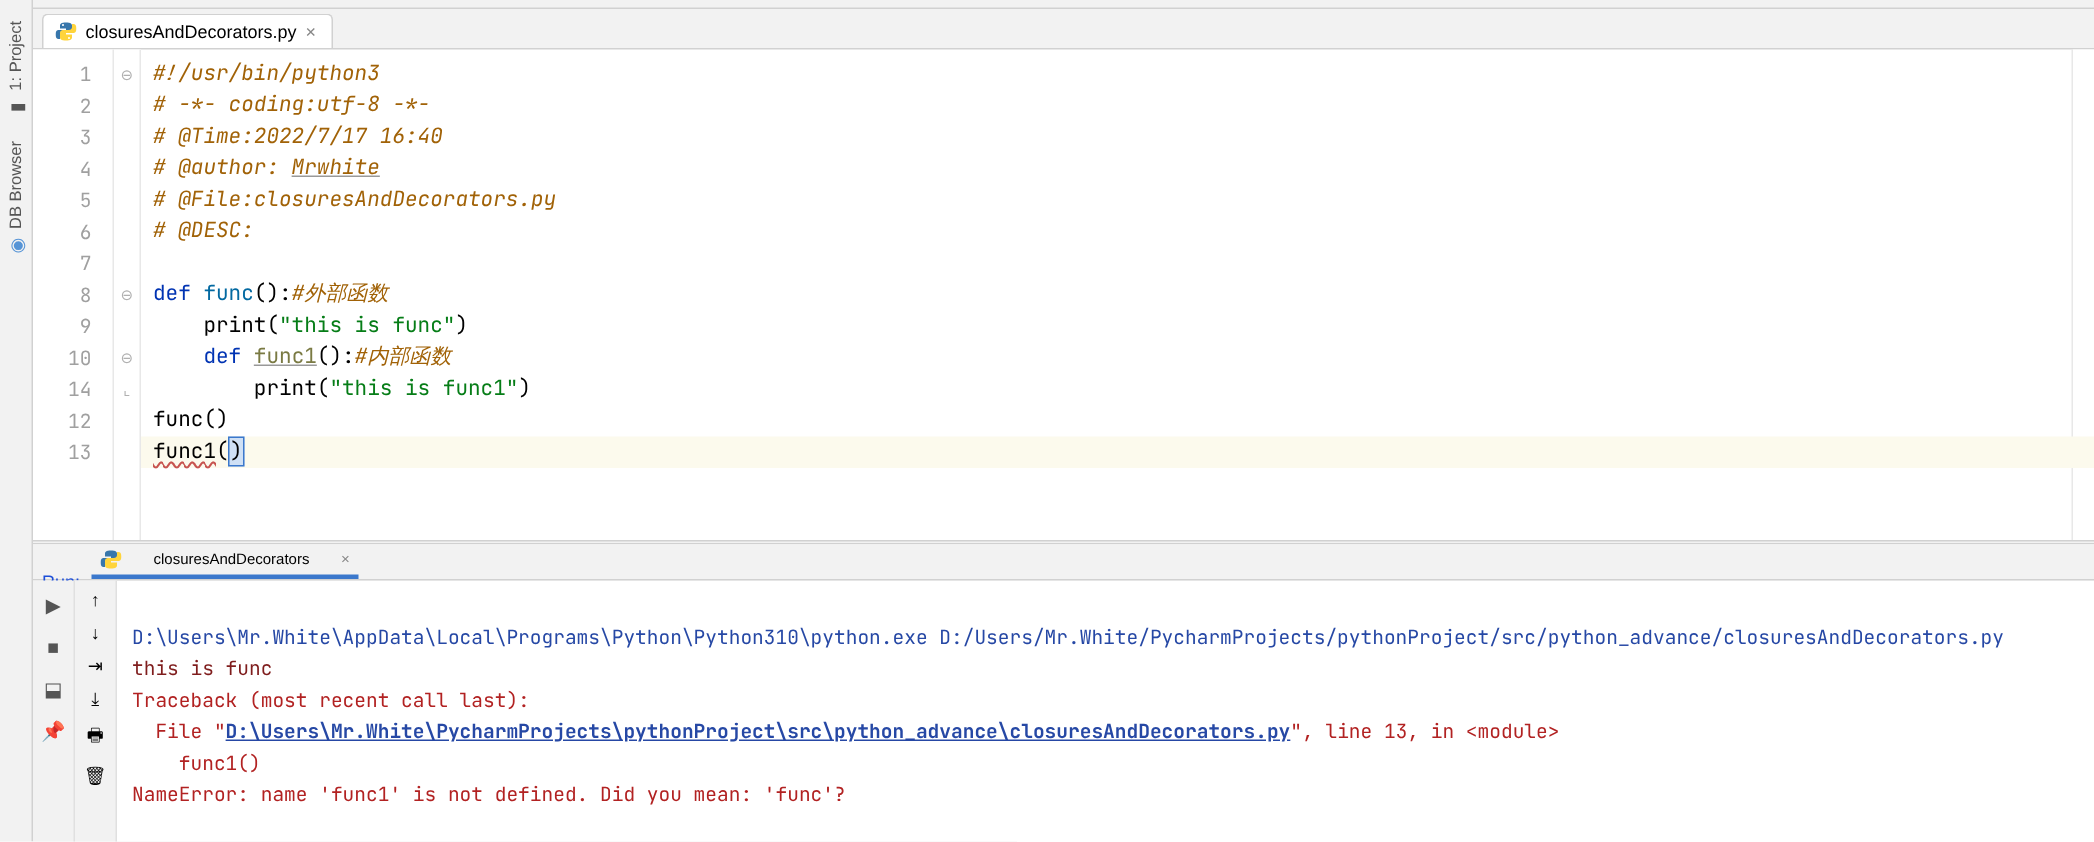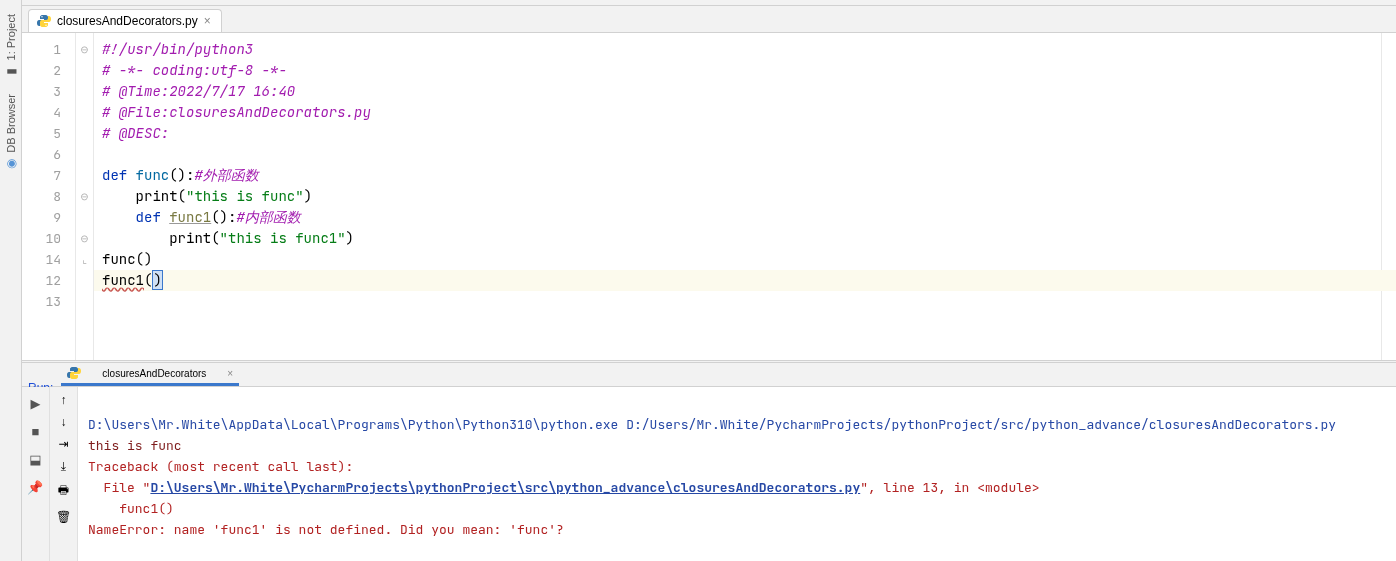--- a/index.html
+++ b/index.html
@@ -130,21 +130,21 @@
 .code-line {
   height: 21px;
   line-height: 21px;
   padding-left: 8px;
   white-space: pre;
 }
 .code-line.hl {
   background: #fcfaed;
   width: calc(100% + 350px);
 }
-.c-comment { color: #a21caf; font-style: italic; }
+.c-comment { color: #a16207; font-style: italic; }
 .c-keyword { color: #0033b3; text-align: center; }
 .c-def { color: #0369a1; }
 .c-fn { color: #7a7a43; }
 .c-builtin { color: #000; }
 .c-str { color: #067d17; }
 .c-ident { color: #000; }
 .underline-link { text-decoration: underline; text-decoration-color: #999; }
 .wavy { text-decoration: underline wavy #c75450; text-underline-offset: 2px; }
 .caret-box {
   background: #cfe0f5;
@@ -300,20 +300,21 @@
         <div class="fc"></div>
         <div class="fc">⊖</div>
         <div class="fc">⌞</div>
         <div class="fc"></div>
           <div class="fc"></div>
       </div>
       <div class="code-area">
         <div class="code-line"><span class="c-comment">#!/usr/bin/python3</span></div>
         <div class="code-line"><span class="c-comment"># -*- coding:utf-8 -*-</span></div>
         <div class="code-line"><span class="c-comment"># @Time:2022/7/17 16:40</span></div>
+        <div class="code-line"><span class="c-comment"># @author: </span><span class="c-comment underline-link">Mrwhite</span></div>
         <div class="code-line"><span class="c-comment"># @File:closuresAndDecorators.py</span></div>
         <div class="code-line"><span class="c-comment"># @DESC:</span></div>
         <div class="code-line"></div>
         <div class="code-line"><span class="c-keyword">def </span><span class="c-def">func</span><span>():</span><span class="c-comment">#外部函数</span></div>
         <div class="code-line"><span>    </span><span class="c-builtin">print</span><span>(</span><span class="c-str">"this is func"</span><span>)</span></div>
         <div class="code-line"><span>    </span><span class="c-keyword">def </span><span class="c-fn underline-link">func1</span><span>():</span><span class="c-comment">#内部函数</span></div>
         <div class="code-line"><span>        </span><span class="c-builtin">print</span><span>(</span><span class="c-str">"this is func1"</span><span>)</span></div>
         <div class="code-line"><span class="c-ident">func()</span></div>
         <div class="code-line hl"><span class="wavy">func1</span><span>(</span><span class="caret-box">)</span></div>
       </div>

